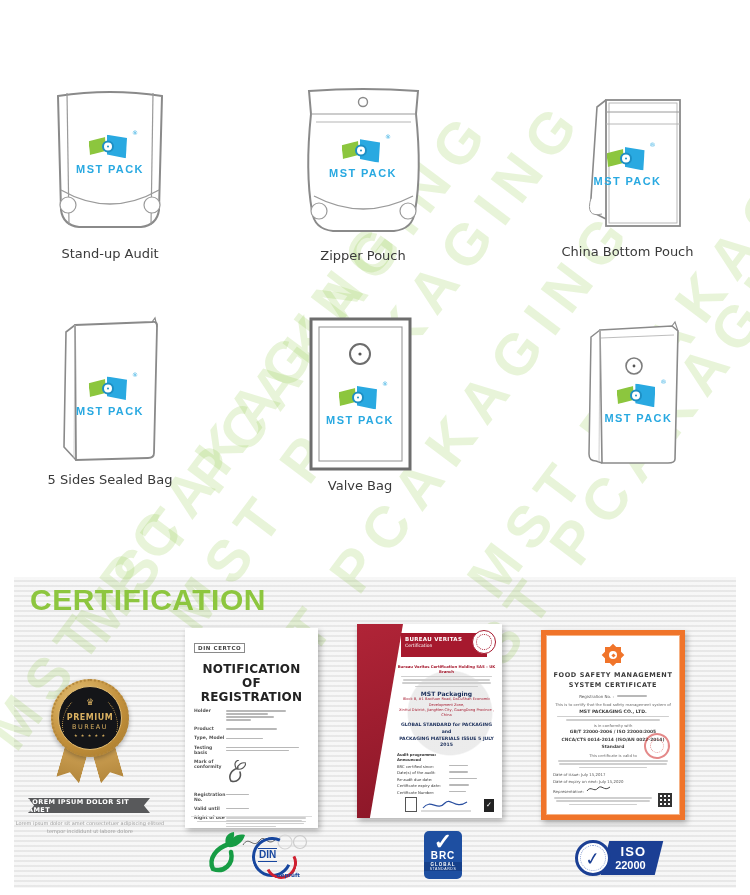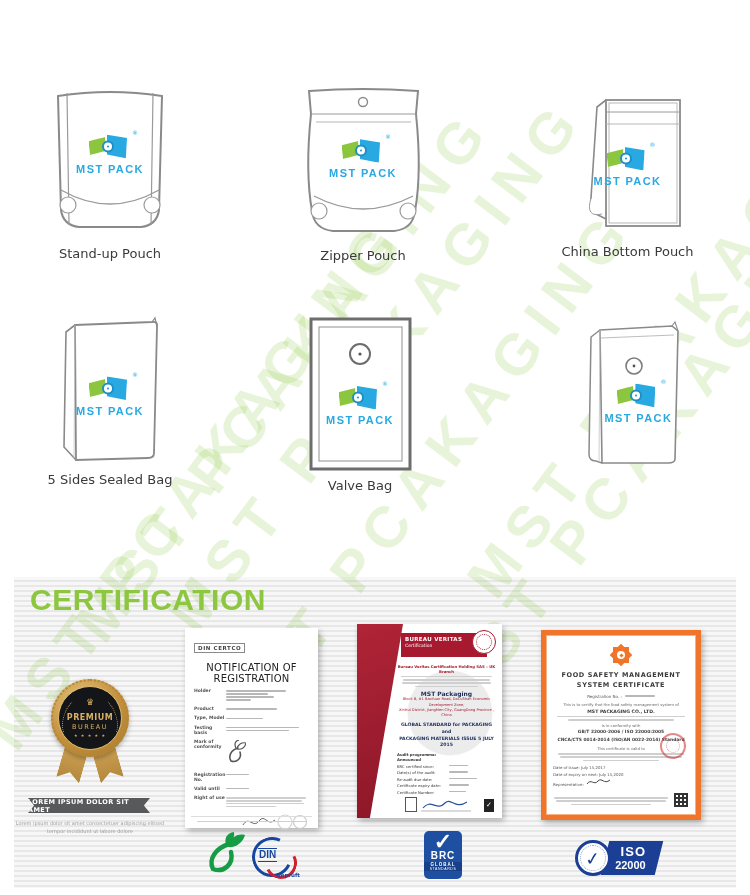--- a/index.html
+++ b/index.html
@@ -72,21 +72,21 @@
 
   
   .cert-card{position:absolute;background:#fff;box-shadow:2px 3px 6px rgba(0,0,0,.28);z-index:2;}
   .bar{display:block;height:1.5px;background:#b8b8b8;margin:1.8px auto;border-radius:1px;}
   .bar.lt{background:#cfcfcf;}
 
   
   .cert-din{left:171px;top:51px;width:133px;height:200px;padding:7px 9px;box-sizing:border-box;}
   .c1logo{display:inline-block;border:1px solid #8a8a8a;padding:1px 3px;font-size:5.5px;
       font-weight:bold;letter-spacing:.6px;color:#444;}
-  .c1title{margin-top:8px;text-align:center;font-size:10px;font-weight:normal;color:#222;letter-spacing:.2px;}
+  .c1title{margin-top:8px;text-align:center;font-size:12px;font-weight:bold;color:#222;letter-spacing:.2px;}
   .c1row{display:flex;margin-top:4px;}
   .c1l{width:32px;font-size:4.5px;color:#555;font-weight:bold;flex:none;}
   .c1v{flex:1;padding-top:1px;}
   .c1v .bar{margin:1.4px 0;}
   .c1sig{display:flex;align-items:center;justify-content:flex-end;margin-top:4px;}
   .c1foot{position:absolute;left:6px;right:6px;bottom:4px;border-top:1px solid #ddd;padding-top:2px;}
 
   
   .cert-bv{left:343px;top:47px;width:145px;height:194px;overflow:hidden;}
   .bv-sash{position:absolute;left:0;top:0;bottom:0;width:46px;
@@ -107,21 +107,21 @@
   .bv-addr{font-size:3.6px;color:#a6192e;line-height:1.5;}
   .bv-std{font-size:4.6px;font-weight:bold;color:#1a2e5a;line-height:1.5;margin-top:3px;}
   .bv-row{display:flex;text-align:left;margin-top:1.5px;}
   .bv-rl{font-size:3.8px;color:#333;width:52px;flex:none;}
   .bv-rv{flex:1;padding-top:1px;}
   .bv-logos{position:absolute;left:48px;bottom:6px;right:8px;display:flex;justify-content:space-between;align-items:flex-end;}
   .ukas{width:10px;height:13px;border:1px solid #555;}
   .ukas2{width:10px;height:13px;background:#222;color:#fff;font-size:7px;line-height:13px;text-align:center;}
 
   
-  .cert-iso{left:527px;top:53px;width:160px;height:190px;border:5px solid #f0742a;
+  .cert-iso{left:527px;top:53px;width:144px;height:190px;border:5px solid #f0742a;
       box-sizing:border-box;box-shadow:2px 3px 6px rgba(0,0,0,.28), inset 0 0 0 1px #f6b285;
       padding:5px 7px;}
   .emblem{position:relative;width:26px;height:26px;margin:2px auto 3px;}
   .pet{position:absolute;left:5px;top:5px;width:16px;height:16px;background:#f0742a;}
   .pet.r{transform:rotate(45deg);}
   .emb-c{position:absolute;left:7px;top:7px;width:12px;height:12px;background:#fff;border-radius:50%;box-sizing:border-box;border:2px solid #f0742a;}
   .emb-d{position:absolute;left:11.5px;top:11.5px;width:3px;height:3px;background:#f0742a;transform:rotate(45deg);}
   .c3title{text-align:center;font-size:6.5px;font-weight:bold;color:#3c3c3c;letter-spacing:.6px;line-height:1.5;}
   .c3reg{display:flex;justify-content:center;align-items:center;font-size:4px;color:#555;margin-top:3px;}
   .c3reg .bar{width:30px;margin:0 0 0 3px;}
@@ -196,21 +196,21 @@
       <div class="mstlogo" style="top:44%;">
         <div class="lg">
             <span class="lg-g"></span>
             <span class="lg-b"></span>
             <span class="lg-c"></span>
             <span class="lg-r">®</span>
           </div>
         <div class="lg-t">MST PACK</div>
       </div>
     </div>
-    <div class="pouch-label">Stand-up Pouch</div>
+    <div class="pouch-label">Stand-up Audit</div>
   </div>
 
   <div class="pouch-cell" style="left:283px;top:84px;width:160px;">
     <div class="pouch-art" style="height:158px;">
       <svg width="135" height="158" viewBox="0 0 135 158">
         <path d="M13 7 Q67 3 122 7 L120 30 Q126 88 119 127 Q117 145 98 147 L37 147 Q18 145 16 127 Q9 88 15 30 Z" fill="#fff" stroke="#8a8a8a" stroke-width="2"></path>
         <path d="M15 30 L120 30" fill="none" stroke="#9a9a9a" stroke-width="1.2"></path>
         <circle cx="67" cy="18" r="4.5" fill="#fff" stroke="#8a8a8a" stroke-width="1.4"></circle>
         <path d="M20 38 L115 38" fill="none" stroke="#b5b5b5" stroke-width="1"></path>
         <path d="M18 112 Q67 138 117 112" fill="none" stroke="#9a9a9a" stroke-width="1.4"></path>

